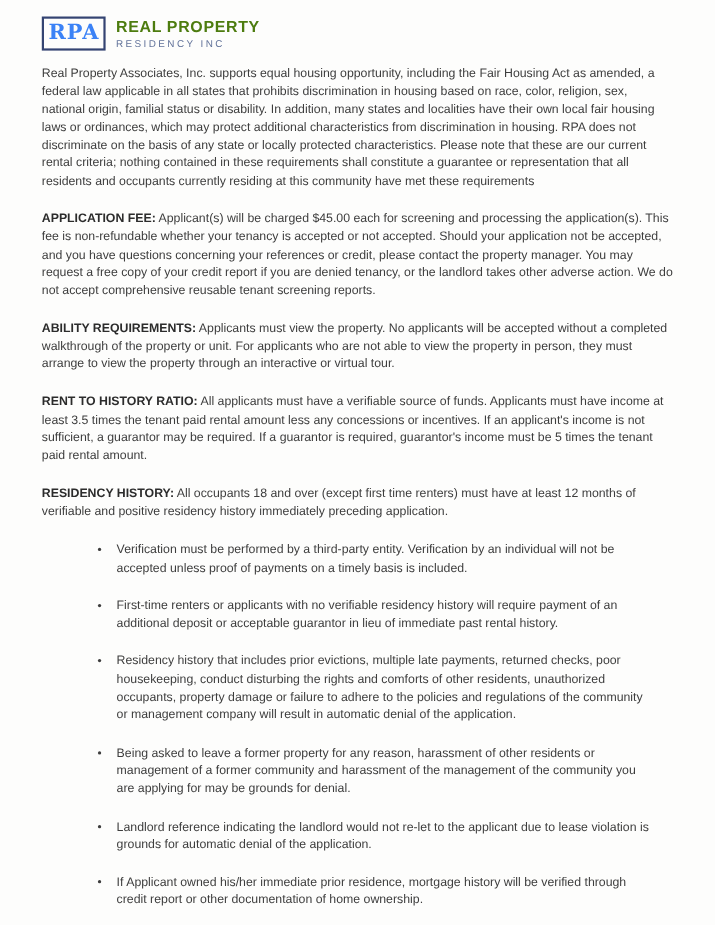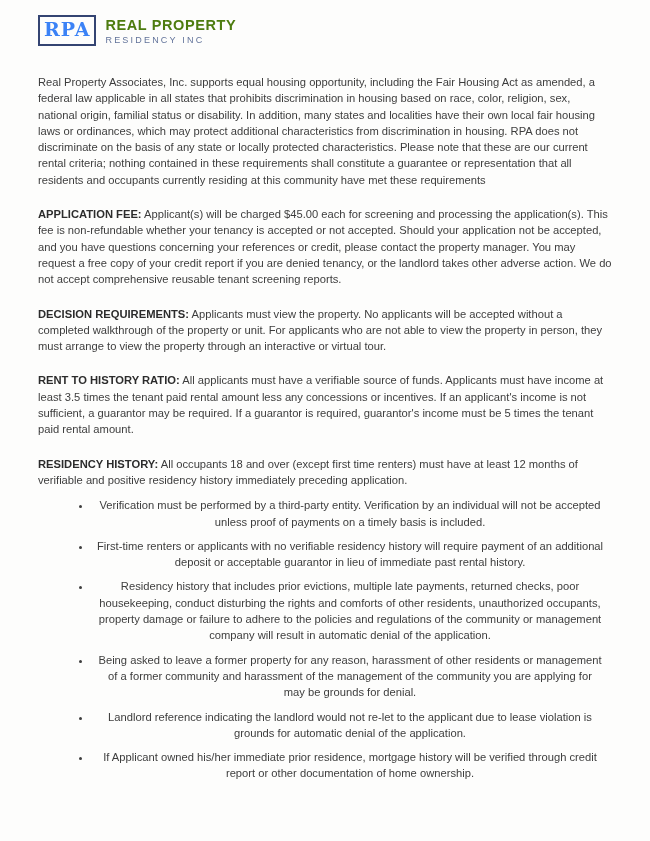--- a/index.html
+++ b/index.html
@@ -40,30 +40,30 @@
   
   .doc-title {
     color: #1f3864;
     font-size: 22.5px;
     font-weight: bold;
     margin: 17px 0 0 0;
     letter-spacing: 0.2px;
   }
   
   .para { font-size: 11.2px; line-height: 16.3px; margin: 18px 0 0 0; }
-  .para.first { margin-top: 28px; }
+  .para.first { margin-top: 13px; }
   .heading { font-weight: bold; color: #2c2c2c; text-align: center; }
   .notice { font-weight: bold; color: #2c2c2c; margin-top: 21px; }
   ul.bullets {
     margin: 1px 0 0 0;
     padding-left: 46px;
     font-size: 11.2px;
     line-height: 16.3px;
   }
-  ul.bullets li { padding-left: 4px; margin: 8px; text-align: center; }
+  ul.bullets li { padding-left: 4px; margin: 18px; }
 </style>
 </head>
 <body>
 
 <div class="page">
 
   <div class="logo-row">
     <div class="logo-box">
       <span>RPA</span>
     </div>
@@ -76,21 +76,21 @@
 
   <p class="para first">Real Property Associates, Inc. supports equal housing opportunity, including the Fair Housing Act as amended, a federal law applicable in all states that prohibits discrimination in housing based on race, color, religion, sex, national origin, familial status or disability. In addition, many states and localities have their own local fair housing laws or ordinances, which may protect additional characteristics from discrimination in housing. RPA does not discriminate on the basis of any state or locally protected characteristics. Please note that these are our current rental criteria; nothing contained in these requirements shall constitute a guarantee or representation that all residents and occupants currently residing at this community have met these requirements</p>
 
 
   <p class="para">
     <span class="heading">APPLICATION FEE:</span>
     <span>Applicant(s) will be charged $45.00 each for screening and processing the application(s). This fee is non-refundable whether your tenancy is accepted or not accepted. Should your application not be accepted, and you have questions concerning your references or credit, please contact the property manager. You may request a free copy of your credit report if you are denied tenancy, or the landlord takes other adverse action. We do not accept comprehensive reusable tenant screening reports.</span>
   </p>
 
   <p class="para">
-    <span class="heading">DECISION REQUIREMENTS:</span>
+    <span class="heading">ABILITY REQUIREMENTS:</span>
     <span>Applicants must view the property. No applicants will be accepted without a completed walkthrough of the property or unit. For applicants who are not able to view the property in person, they must arrange to view the property through an interactive or virtual tour.</span>
   </p>
 
   <p class="para">
     <span class="heading">RENT TO HISTORY RATIO:</span>
     <span>All applicants must have a verifiable source of funds. Applicants must have income at least 3.5 times the tenant paid rental amount less any concessions or incentives. If an applicant's income is not sufficient, a guarantor may be required. If a guarantor is required, guarantor's income must be 5 times the tenant paid rental amount.</span>
   </p>
 
   <p class="para">
     <span class="heading">RESIDENCY HISTORY:</span>

